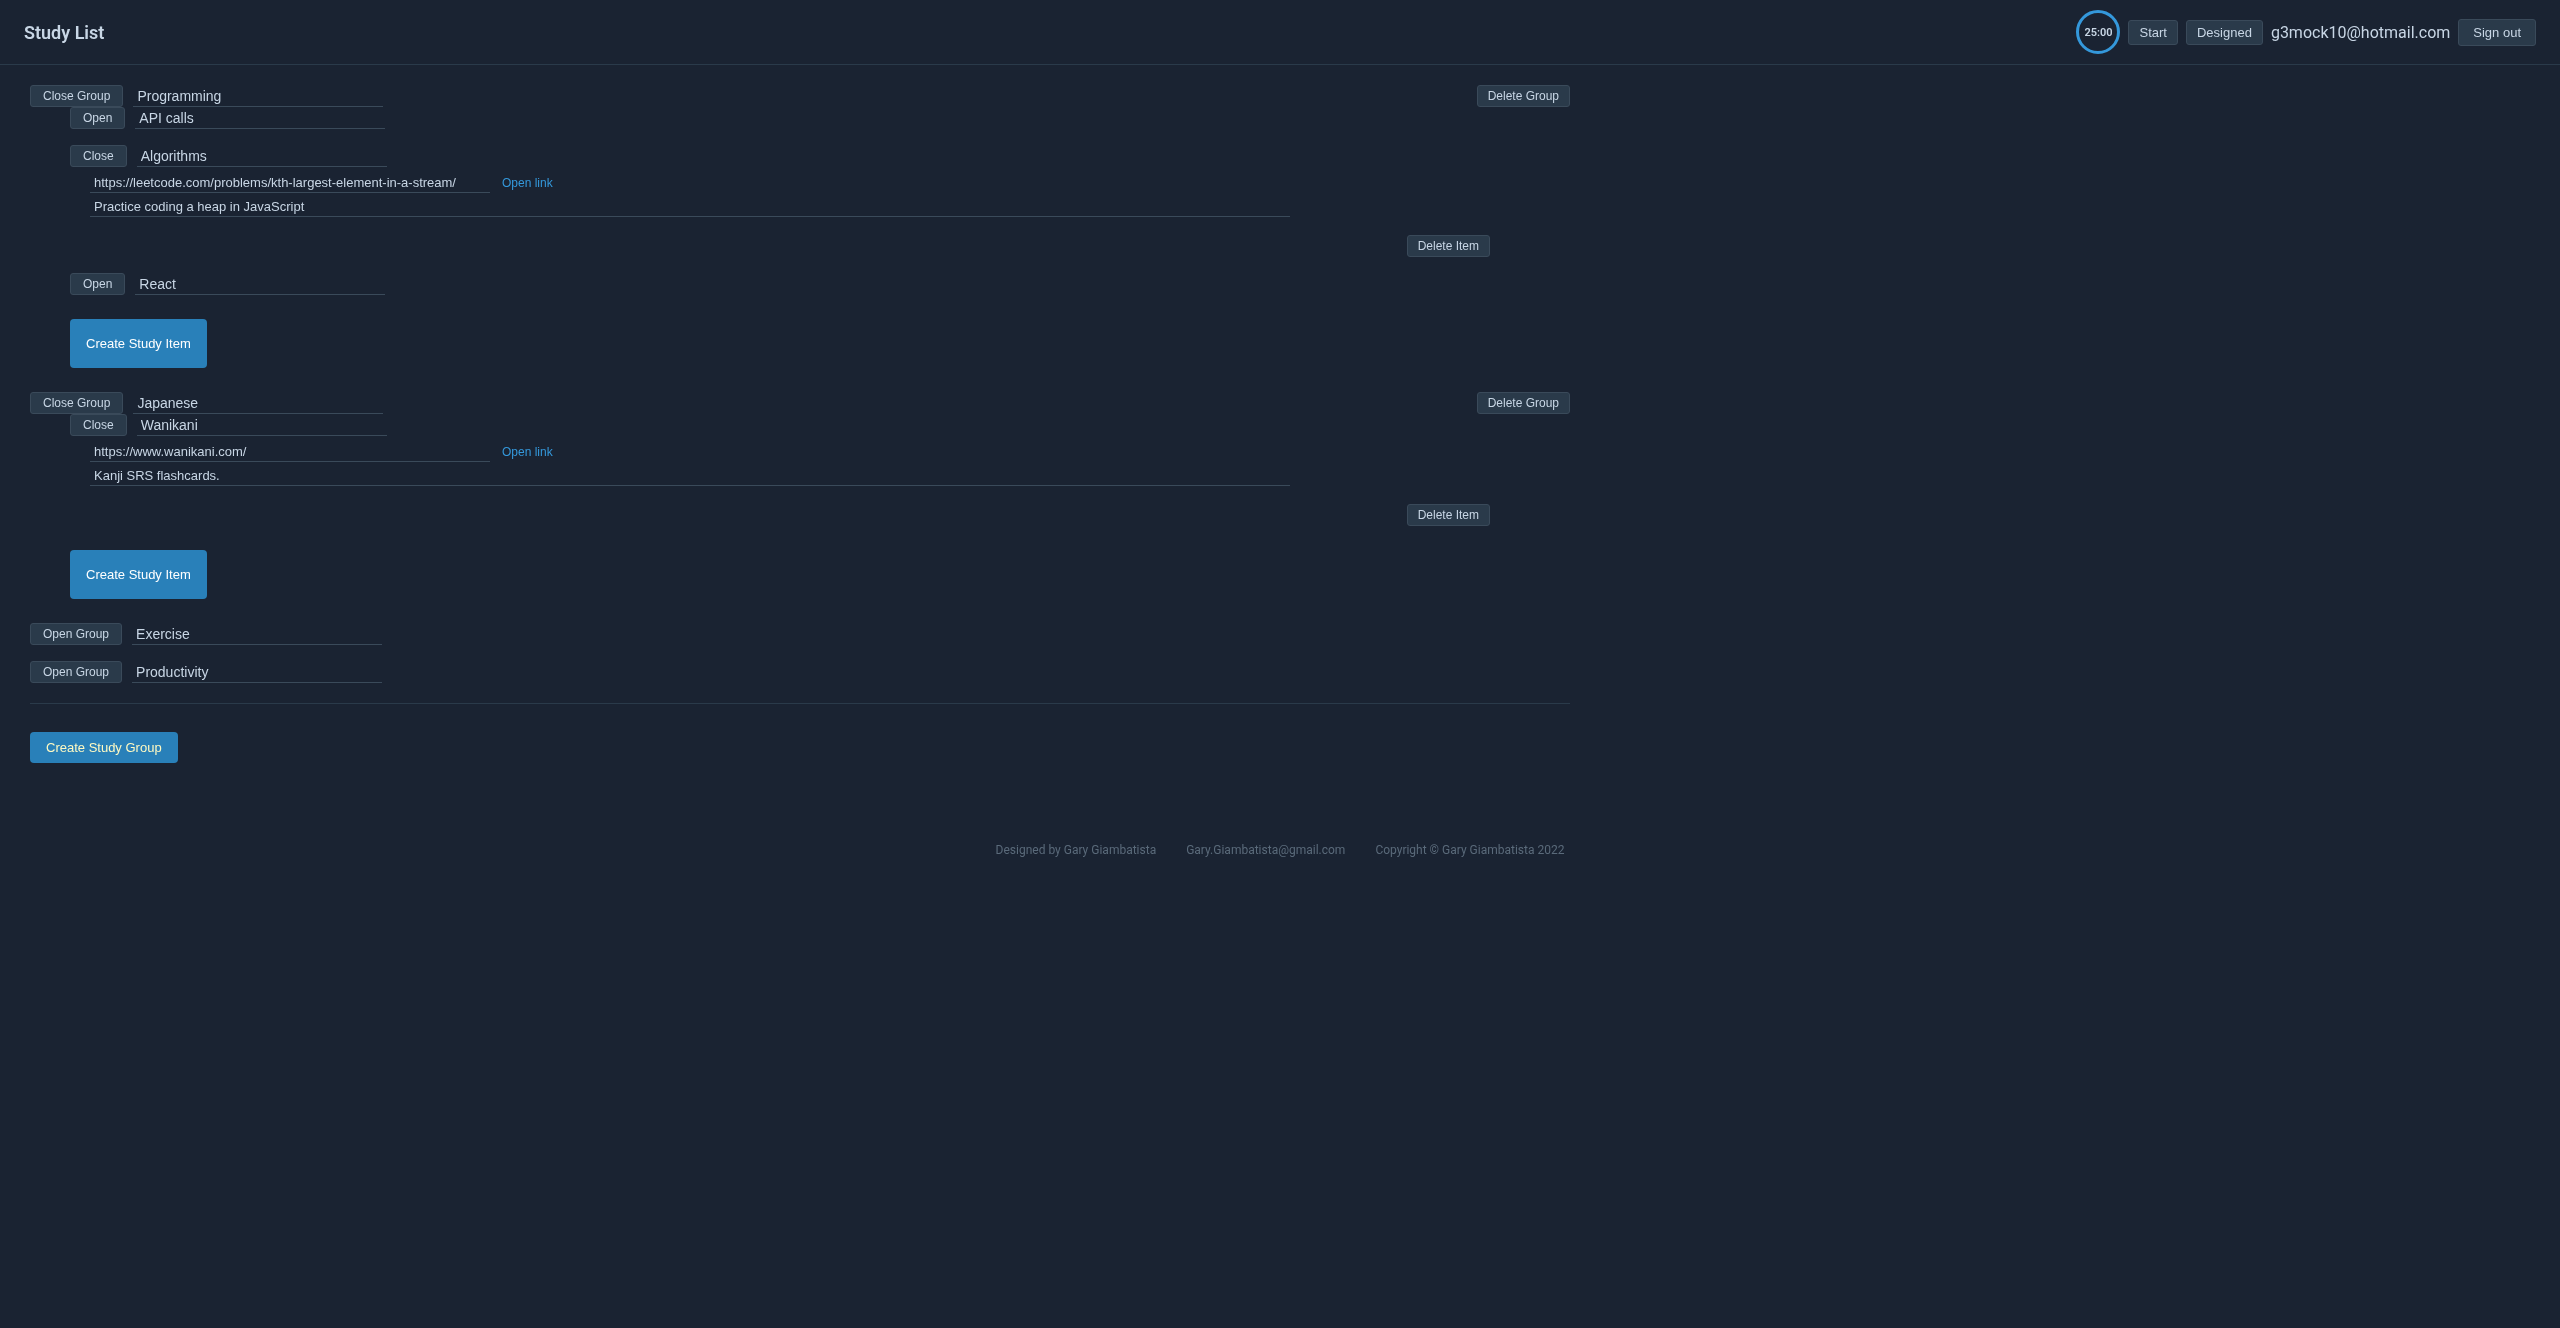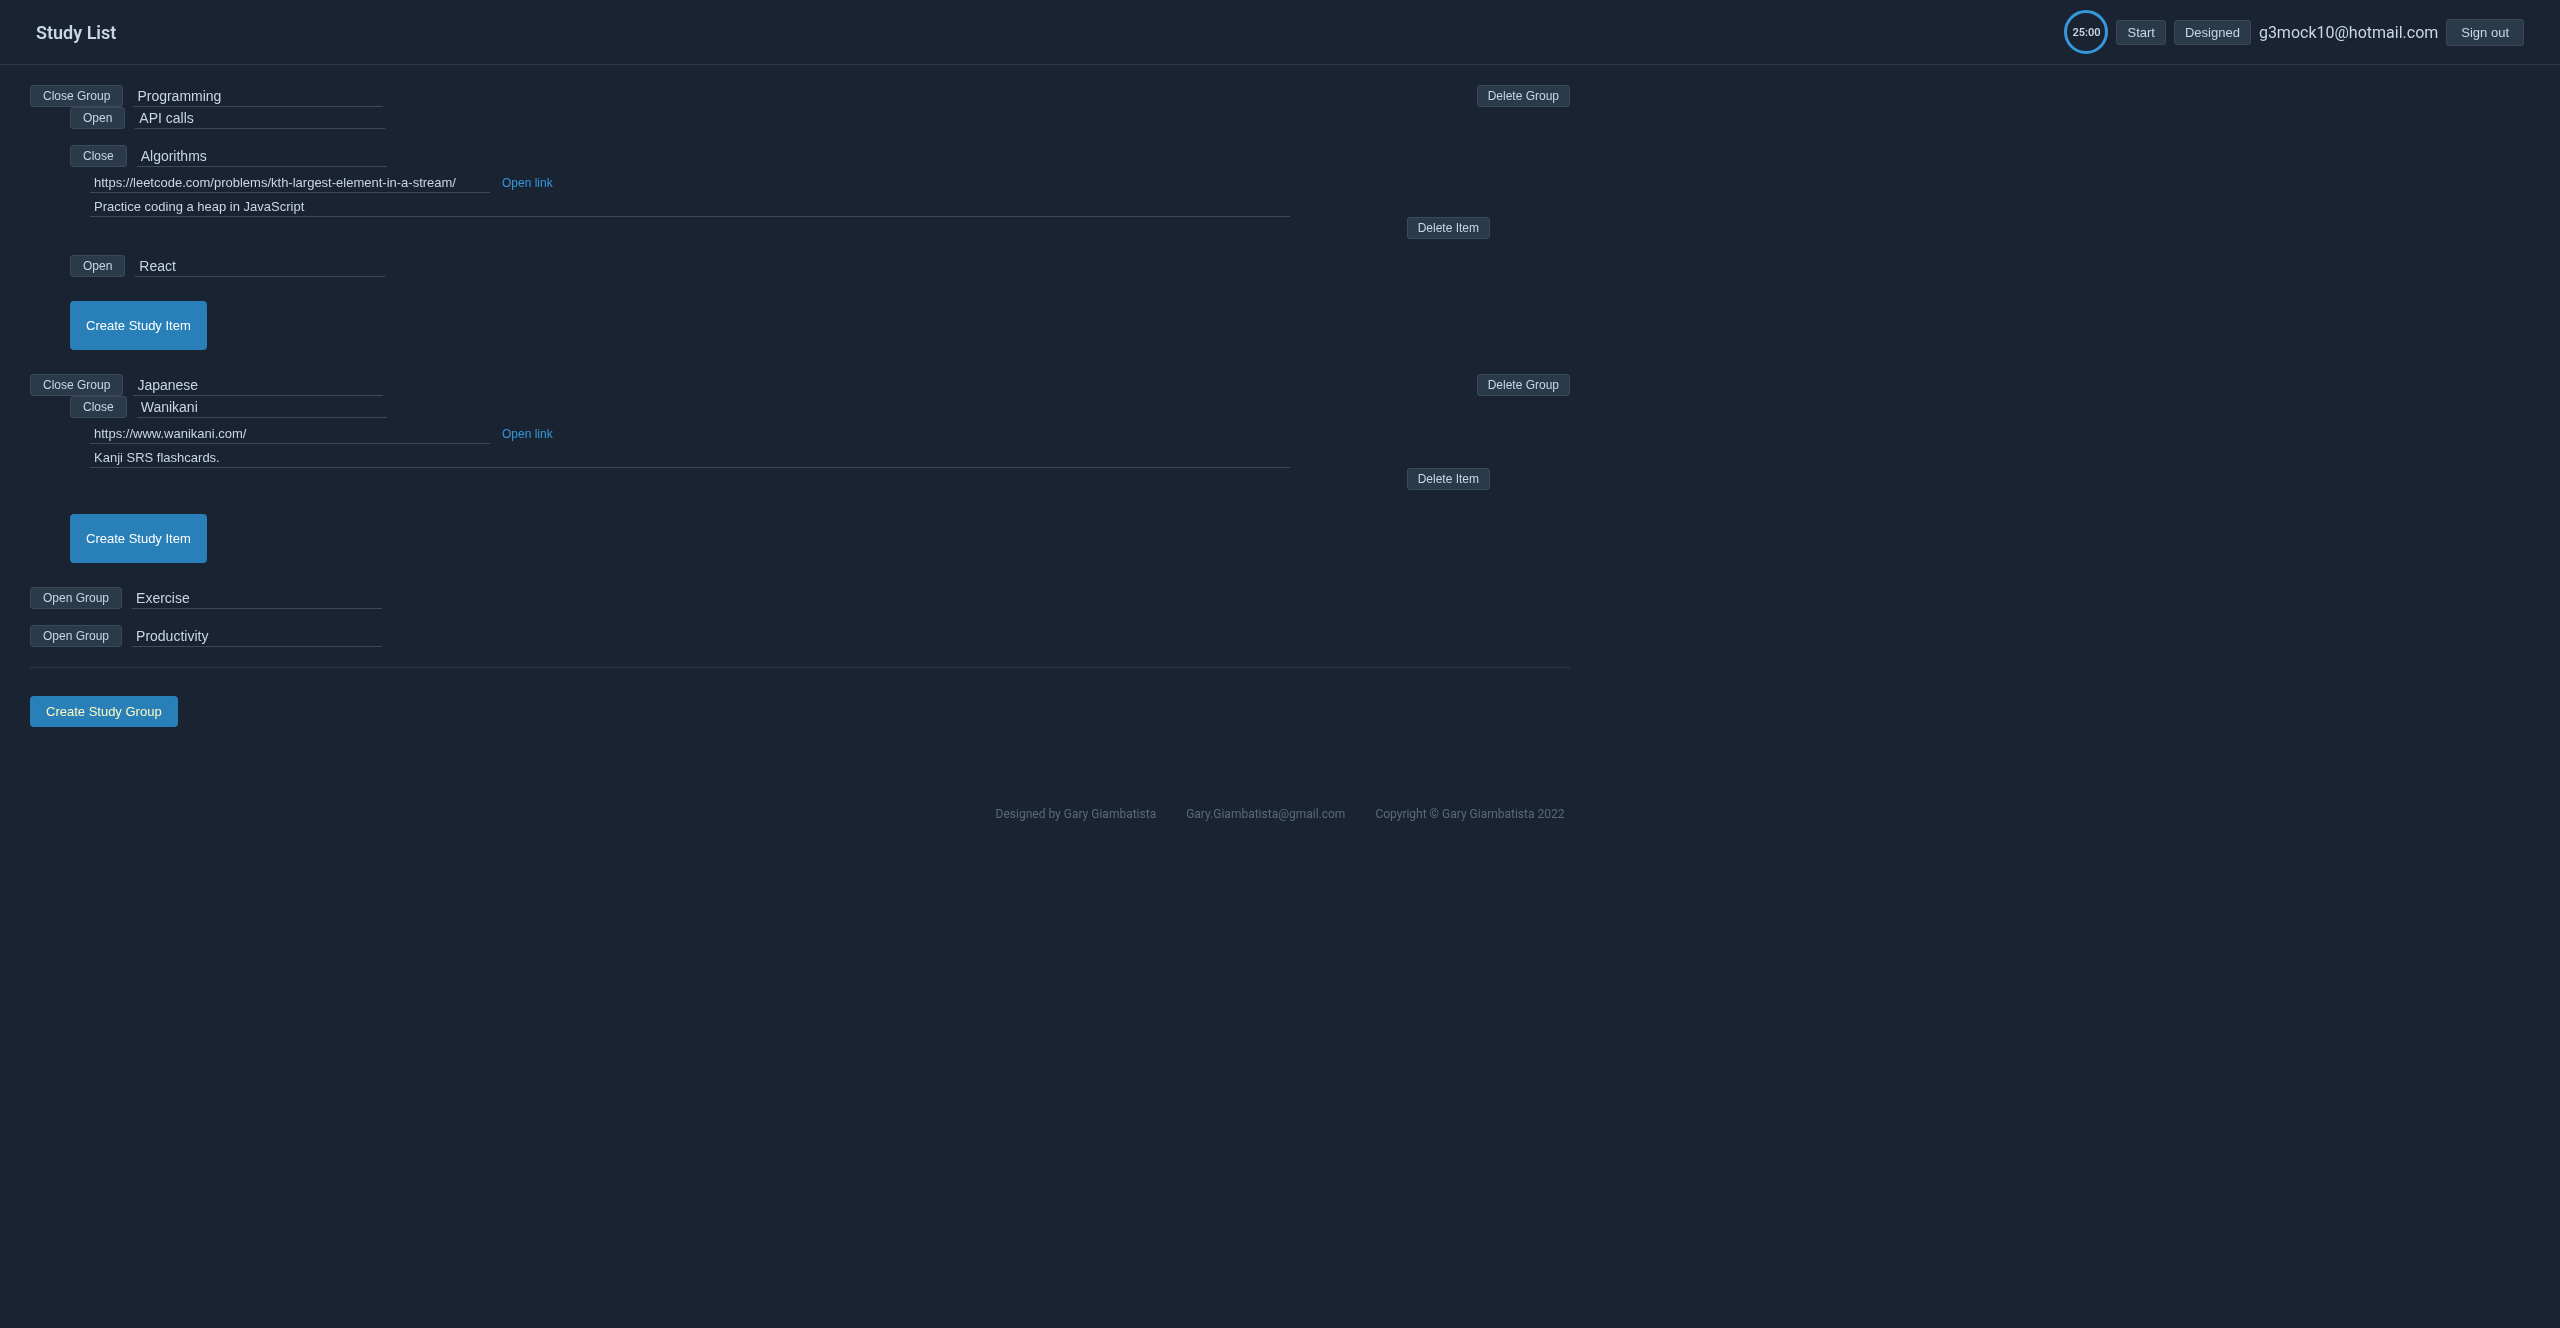--- a/index.html
+++ b/index.html
@@ -14,21 +14,21 @@
       font-family: -apple-system, BlinkMacSystemFont, 'Segoe UI', Roboto, sans-serif;
       font-size: 14px;
       min-height: 100vh;
     }
 
     
     .header {
       display: flex;
       align-items: center;
       justify-content: space-between;
-      padding: 10px 36px;
+      padding: 10px 24px;
       background-color: #1a2332;
       border-bottom: 1px solid #2a3a4a;
       position: sticky;
       top: 0;
       z-index: 100;
     }
 
     .header-title {
       font-size: 18px;
       font-weight: 600;
@@ -198,21 +198,21 @@
     .item-notes-input {
       background: transparent;
       border: none;
       border-bottom: 1px solid #3a4a5a;
       color: #c8d6e5;
       font-size: 13px;
       padding: 2px 4px;
       width: 100%;
       max-width: 1200px;
       outline: none;
-      margin-bottom: 0;
+      margin-bottom: 18px;
     }
 
     .item-actions {
       display: flex;
       justify-content: flex-end;
       max-width: 1400px;
     }
 
     .btn-delete-item {
       padding: 3px 10px;

